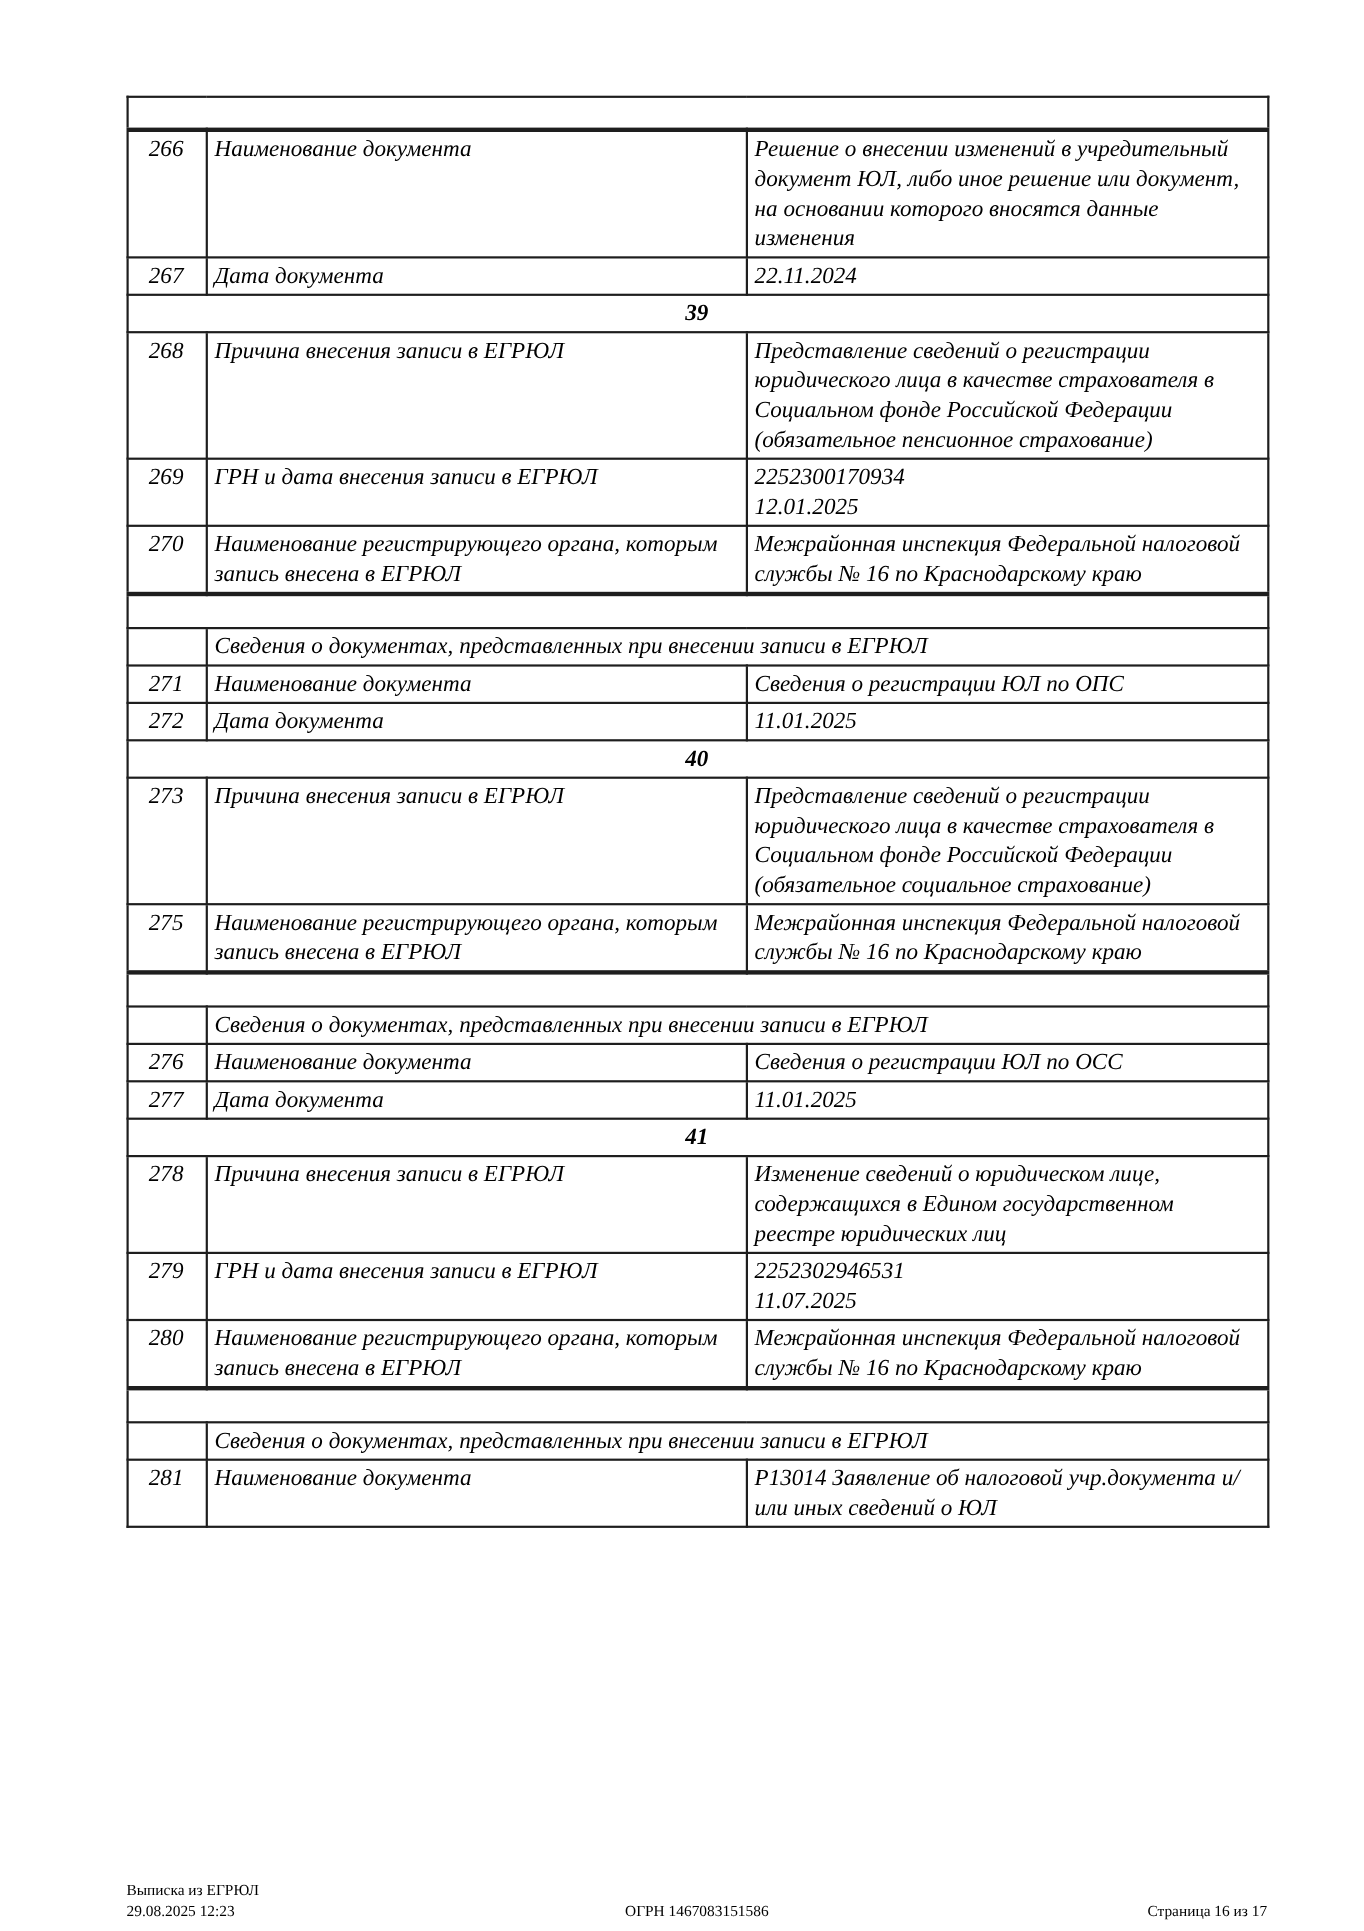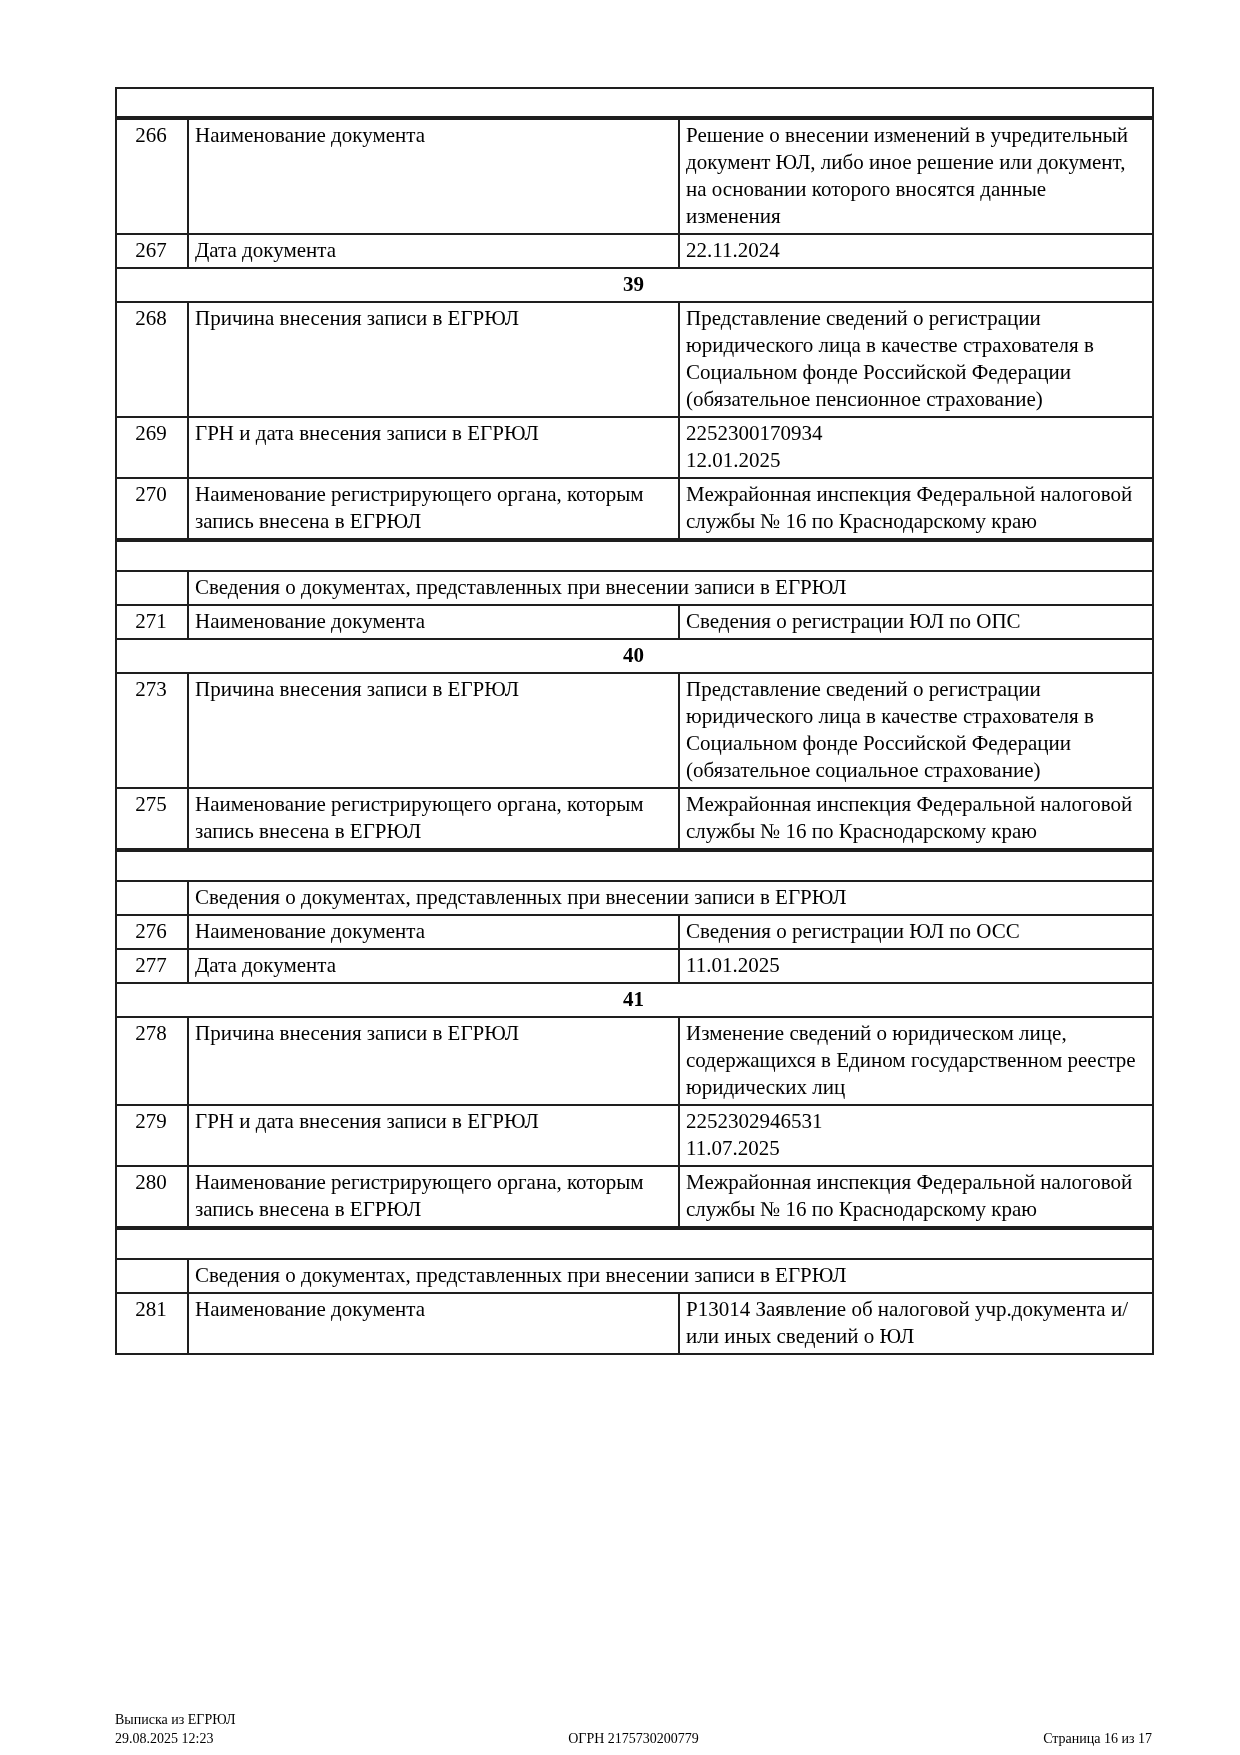--- a/index.html
+++ b/index.html
@@ -10,20 +10,21 @@
     font-family: "Liberation Serif", "DejaVu Serif", serif;
     color: #000;
   }
   .doc-table {
     position: absolute;
     left: 115px; top: 87px;
     width: 1037px;
     border-collapse: collapse;
     table-layout: fixed;
     border: 2px solid #1e1e1e;
+    font-style: italic;
   }
   .doc-table td {
     border: 2px solid #1e1e1e;
     vertical-align: top;
     font-size: 21px;
     line-height: 27px;
     padding: 2px 8px 3px 6px;
     overflow: hidden;
   }
   .num-cell { text-align: center; padding: 2px 2px 3px 2px; }
@@ -94,20 +95,25 @@
       </tr>
       <tr class="row-subheader">
         <td class="num-cell"></td>
         <td class="subheader-cell" colspan="2">Сведения о документах, представленных при внесении записи в ЕГРЮЛ</td>
       </tr>
       <tr class="row-entry">
         <td class="num-cell">271</td>
         <td class="label-cell">Наименование документа</td>
         <td class="value-cell">Сведения о регистрации ЮЛ по ОПС</td>
       </tr>
+      <tr class="row-entry">
+        <td class="num-cell">272</td>
+        <td class="label-cell">Дата документа</td>
+        <td class="value-cell">11.01.2025</td>
+      </tr>
       <tr class="row-section">
         <td class="section-cell" colspan="3">40</td>
       </tr>
       <tr class="row-entry">
         <td class="num-cell">273</td>
         <td class="label-cell">Причина внесения записи в ЕГРЮЛ</td>
         <td class="value-cell">Представление сведений о регистрации юридического лица в качестве страхователя в Социальном фонде Российской Федерации (обязательное социальное страхование)</td>
       </tr>
       <tr class="row-entry">
         <td class="num-cell">275</td>
@@ -163,15 +169,15 @@
         <td class="value-cell">Р13014 Заявление об налоговой учр.документа и/или иных сведений о ЮЛ</td>
       </tr>
     </tbody>
 </table>
 
 <div class="footer">
   <div class="footer-left">
     <div>Выписка из ЕГРЮЛ</div>
     <div>29.08.2025 12:23</div>
   </div>
-  <div class="footer-center">ОГРН 2175730200779</div>
+  <div class="footer-center">ОГРН 1467083151586</div>
   <div class="footer-right">Страница 16 из 17</div>
 </div>
 
 </body></html>

